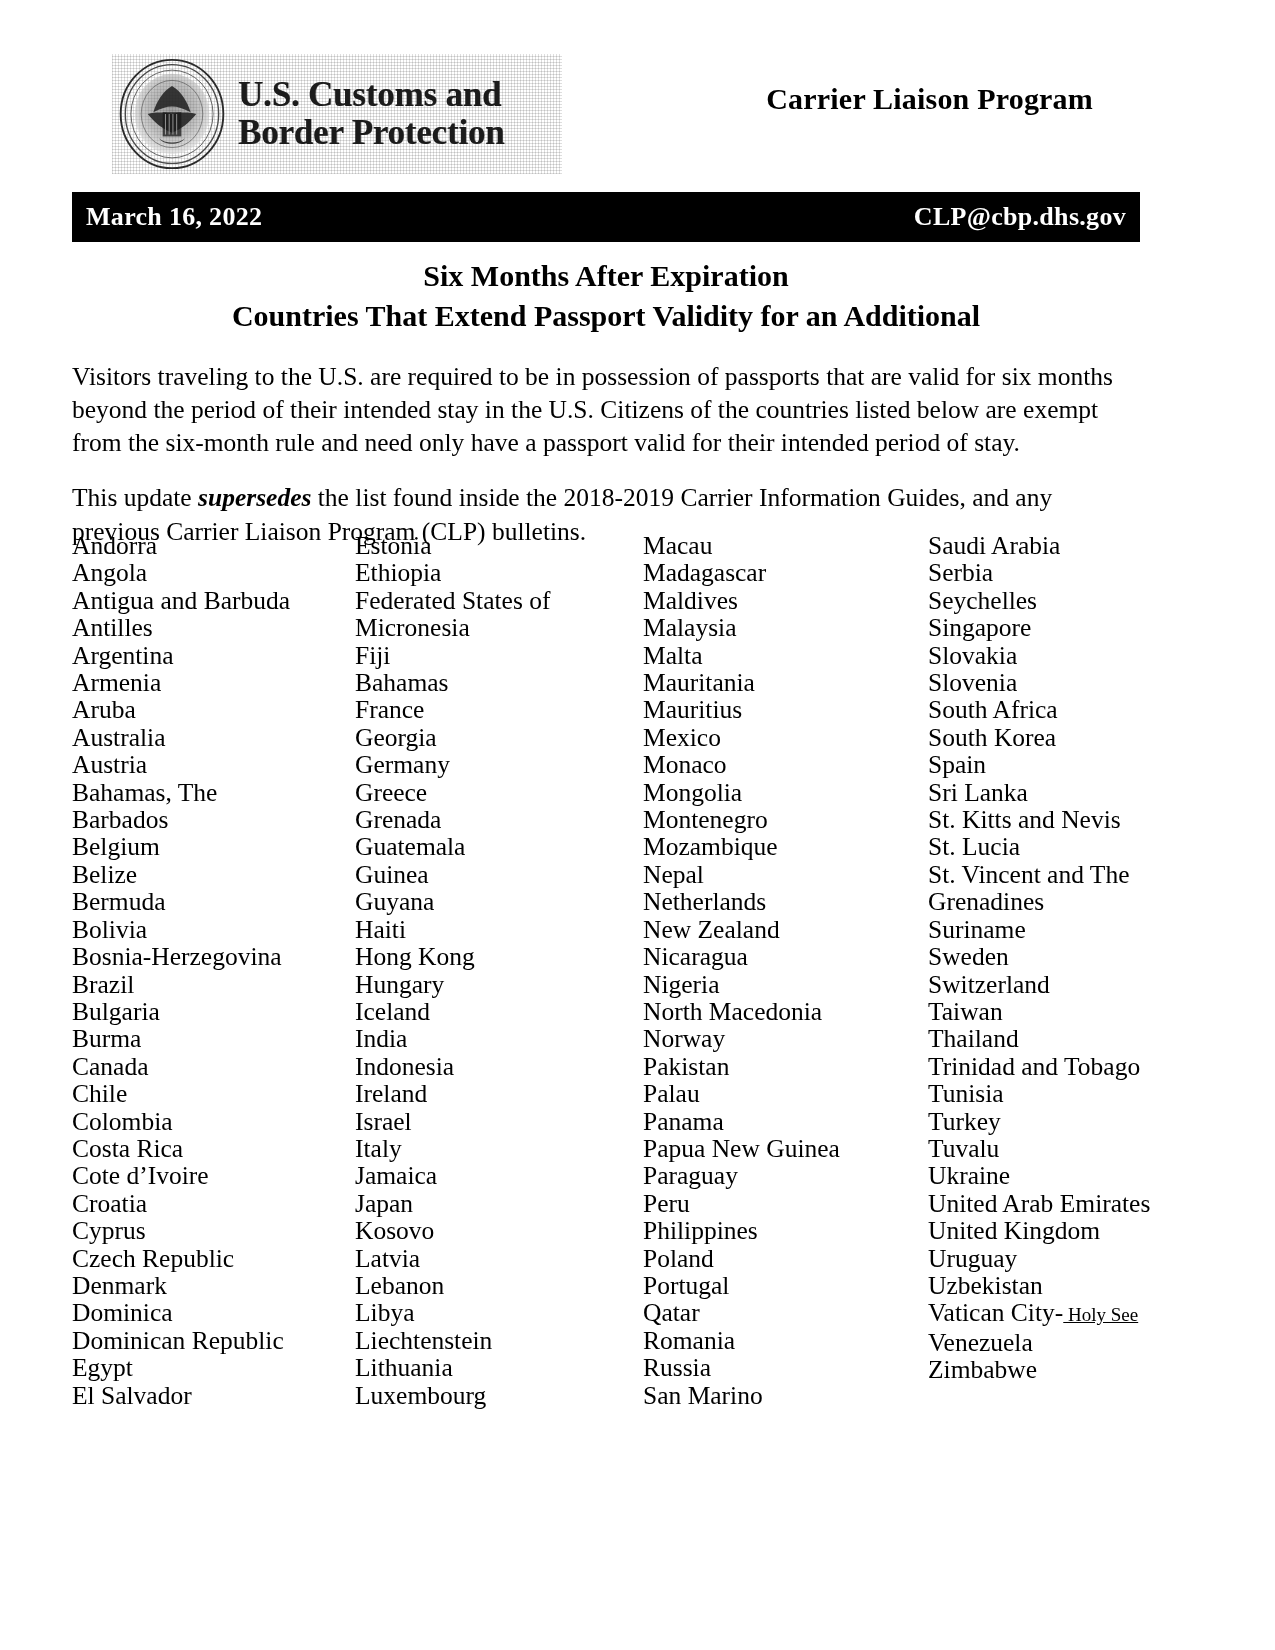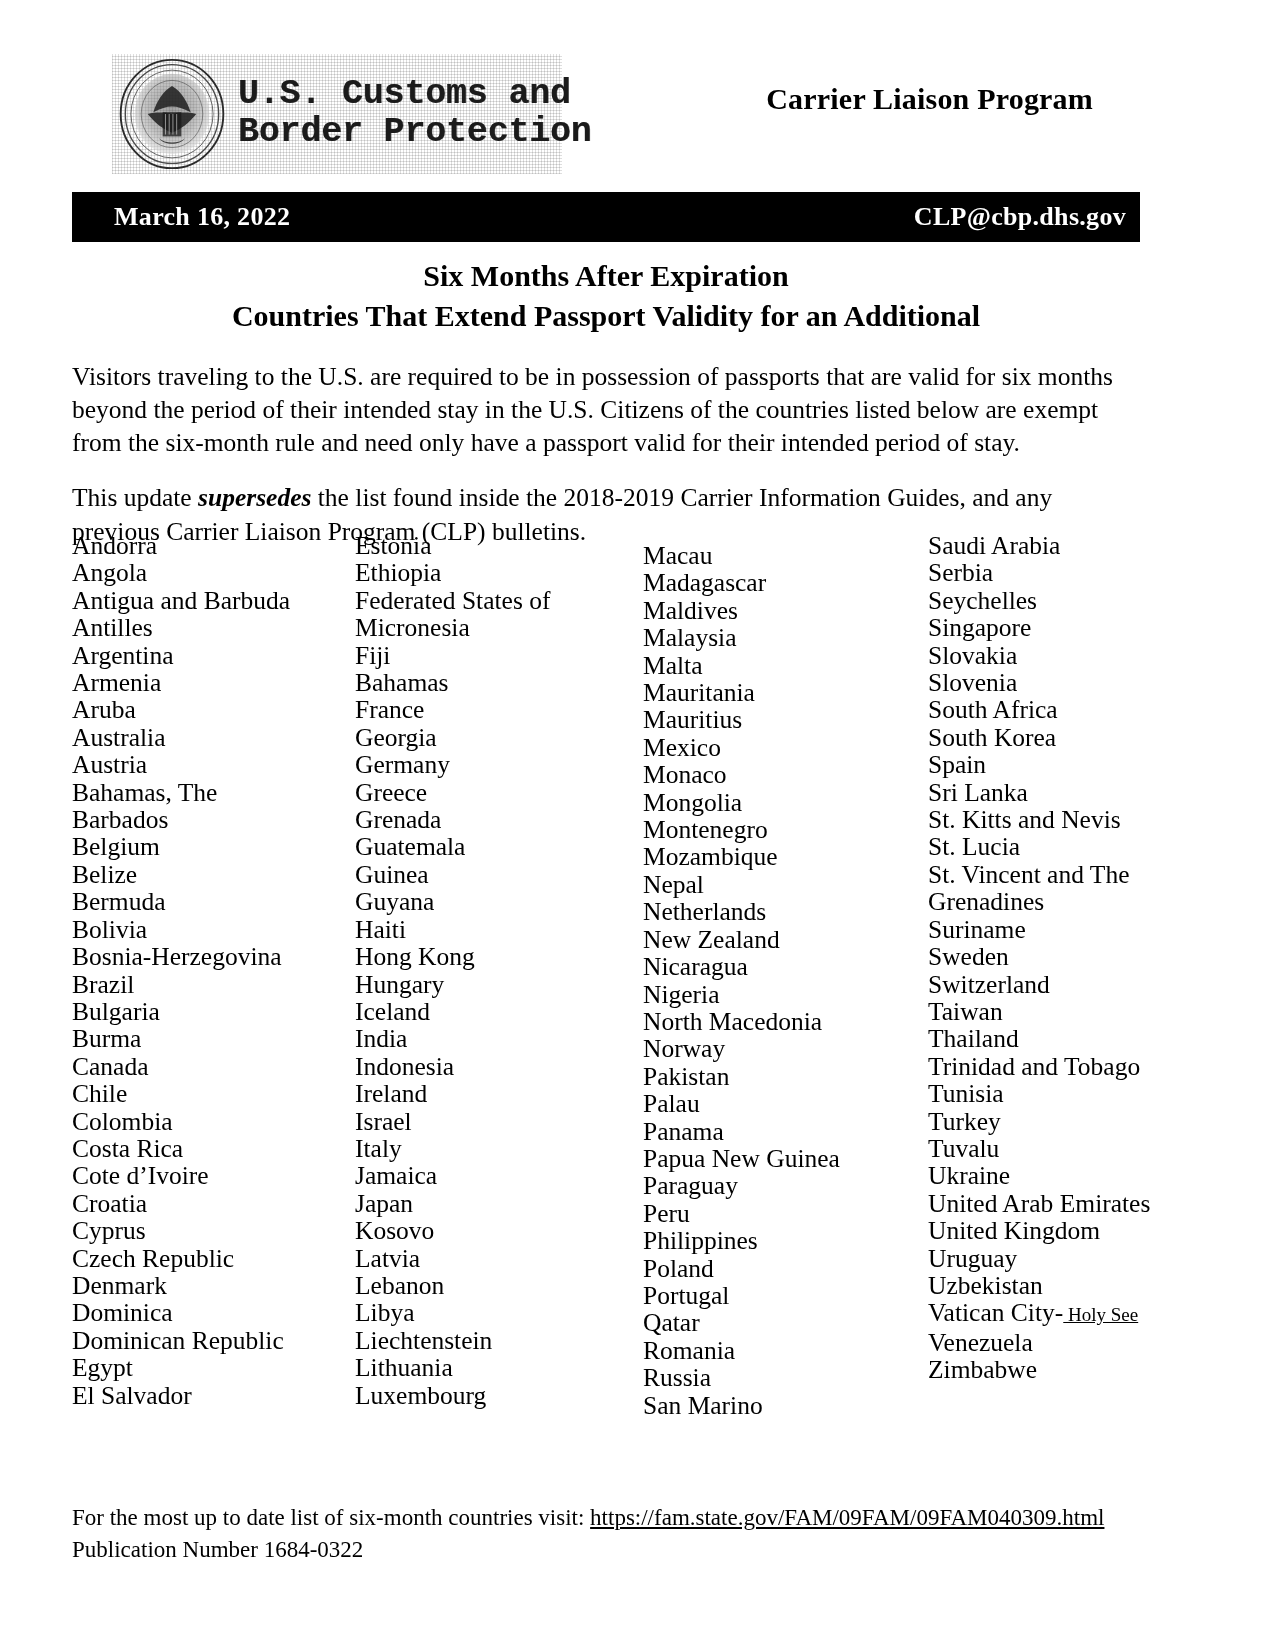--- a/index.html
+++ b/index.html
@@ -44,21 +44,21 @@
         90deg, rgba(0,0,0,0.13) 0px, rgba(0,0,0,0.13) 1px, rgba(0,0,0,0) 1px, rgba(0,0,0,0) 3px);
   }
   .seal {
     width: 112px;
     height: 112px;
     margin-left: 4px;
     flex: 0 0 auto;
   }
   .agency-name {
     margin-left: 10px;
-    font-family: Liberation Mono, monospace;
+    font-family: Liberation Serif, serif;
     font-weight: bold;
     font-size: 35px;
     line-height: 1.08;
     letter-spacing: -0.2px;
     color: #1b1b1b;
     text-shadow: 0.5px 0 0 rgba(0,0,0,0.45);
   }
   .agency-name .ln { display: block; white-space: nowrap; }
 
   .program-title {
@@ -84,21 +84,20 @@
     align-items: center;
     justify-content: space-between;
     padding: 0 14px;
     box-sizing: border-box;
   }
   .black-bar .bar-text {
     font-weight: bold;
     font-size: 26px;
     letter-spacing: 0.3px;
     white-space: nowrap;
-    margin-left: 28px;
   }
 
   
   .headline {
     position: absolute;
     left: 72px;
     top: 256px;
     width: 1068px;
     text-align: center;
     font-weight: bold;
@@ -131,21 +130,21 @@
     top: 532px;
     width: 1135px;
     display: flex;
   }
   .col {
     font-size: 25.5px;
     line-height: 27.4px;
   }
   .col-1 { width: 283px; }
   .col-2 { width: 288px; }
-  .col-3 { width: 285px; margin-top: 10px; }
+  .col-3 { width: 285px; }
   .col-4 { width: 279px; }
   .col .entry {
     white-space: nowrap;
   }
   .col .entry .small {
     font-size: 19px;
     text-decoration: underline;
   }
 
   
@@ -356,20 +355,14 @@
         <div class="entry">United Arab Emirates</div>
         <div class="entry">United Kingdom</div>
         <div class="entry">Uruguay</div>
         <div class="entry">Uzbekistan</div>
         <div class="entry"><span>Vatican City-</span><span class="small"> Holy See</span></div>
         <div class="entry">Venezuela</div>
         <div class="entry">Zimbabwe</div>
       </div>
   </div>
 
-  <div class="footer">
-    <div class="line">
-      <span>For the most up to date list of six-month countries visit: </span><span class="link">https://fam.state.gov/FAM/09FAM/09FAM040309.html</span>
-    </div>
-    <div class="line">Publication Number 1684-0322</div>
-  </div>
 
 </div>
 
 </body></html>

